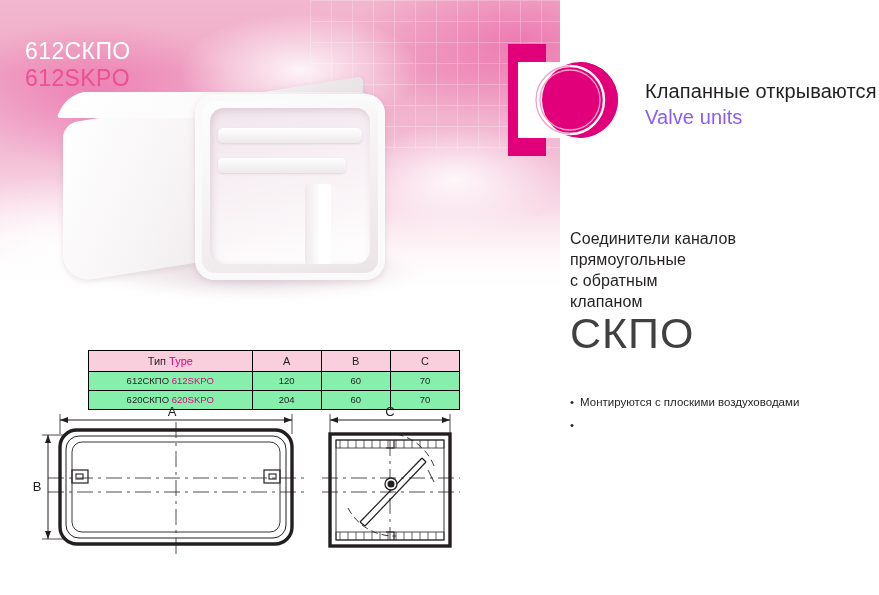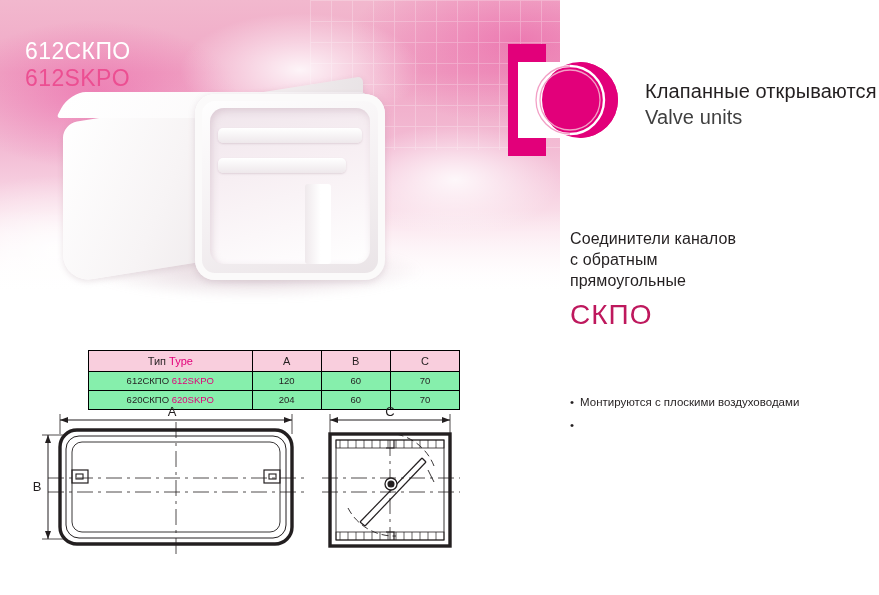--- a/index.html
+++ b/index.html
@@ -81,26 +81,26 @@
     background:linear-gradient(100deg,#ffffff 0%,#fbf9fa 60%,#f0ebee 100%);
     border-radius:16px 16px 4px 4px;
     transform:skewX(-28deg);
   }
 
   
   .badge{position:absolute;left:508px;top:44px;width:120px;height:112px;z-index:8;}
   .badge svg{display:block;}
   .badge-text{position:absolute;left:645px;top:78px;line-height:1.3;z-index:8;}
   .badge-text .ru{font-size:20px;color:#231f20;display:block;letter-spacing:.1px;}
-  .badge-text .en{font-size:20px;color:#404040;display:block;letter-spacing:.1px;}
+  .badge-text .en{font-size:20px;color:#8b5cf6;display:block;letter-spacing:.1px;}
 
   
   .desc{position:absolute;left:570px;top:228px;width:300px;z-index:7;}
   .desc-line{font-size:16px;color:#231f20;line-height:1.32;letter-spacing:.1px;}
-  .desc-code{font-size:28px;color:#be185d;letter-spacing:1px;margin-top:10px;line-height:1;}
+  .desc-code{font-size:43px;color:#404040;letter-spacing:1px;margin-top:0;line-height:1;}
   .features{position:absolute;left:570px;top:394px;width:305px;z-index:7;}
   .feature{font-size:11.5px;color:#231f20;line-height:1.45;margin-bottom:6px;display:flex;gap:6px;}
   .feature .dot{color:#231f20;flex:0 0 auto;}
 
   
   .spec{position:absolute;left:88px;top:350px;width:372px;z-index:7;}
   table{border-collapse:collapse;width:100%;font-size:9.5px;}
   th,td{border:1px solid #000;text-align:center;padding:2px 0 3px;height:13px;}
   thead th{background:#f9cedd;font-weight:normal;font-size:11px;padding:3px 0 4px;}
   .col-type{width:44%;}
@@ -154,22 +154,23 @@
     </svg>
   </div>
 
   <div class="badge-text">
     <span class="ru">Клапанные открываются</span>
     <span class="en">Valve units</span>
   </div>
 
   <div class="desc">
     <div class="desc-line">Соединители каналов</div>
+    <div class="desc-line">прямоугольные</div>
     <div class="desc-line">с обратным</div>
-    <div class="desc-line">прямоугольные</div>
+    <div class="desc-line">клапаном</div>
     <div class="desc-code">СКПО</div>
   </div>
 
   <div class="features">
     <div class="feature">
       <span class="dot">•</span>
       <span>Монтируются с плоскими воздуховодами</span>
     </div>
     <div class="feature">
       <span class="dot">•</span>

